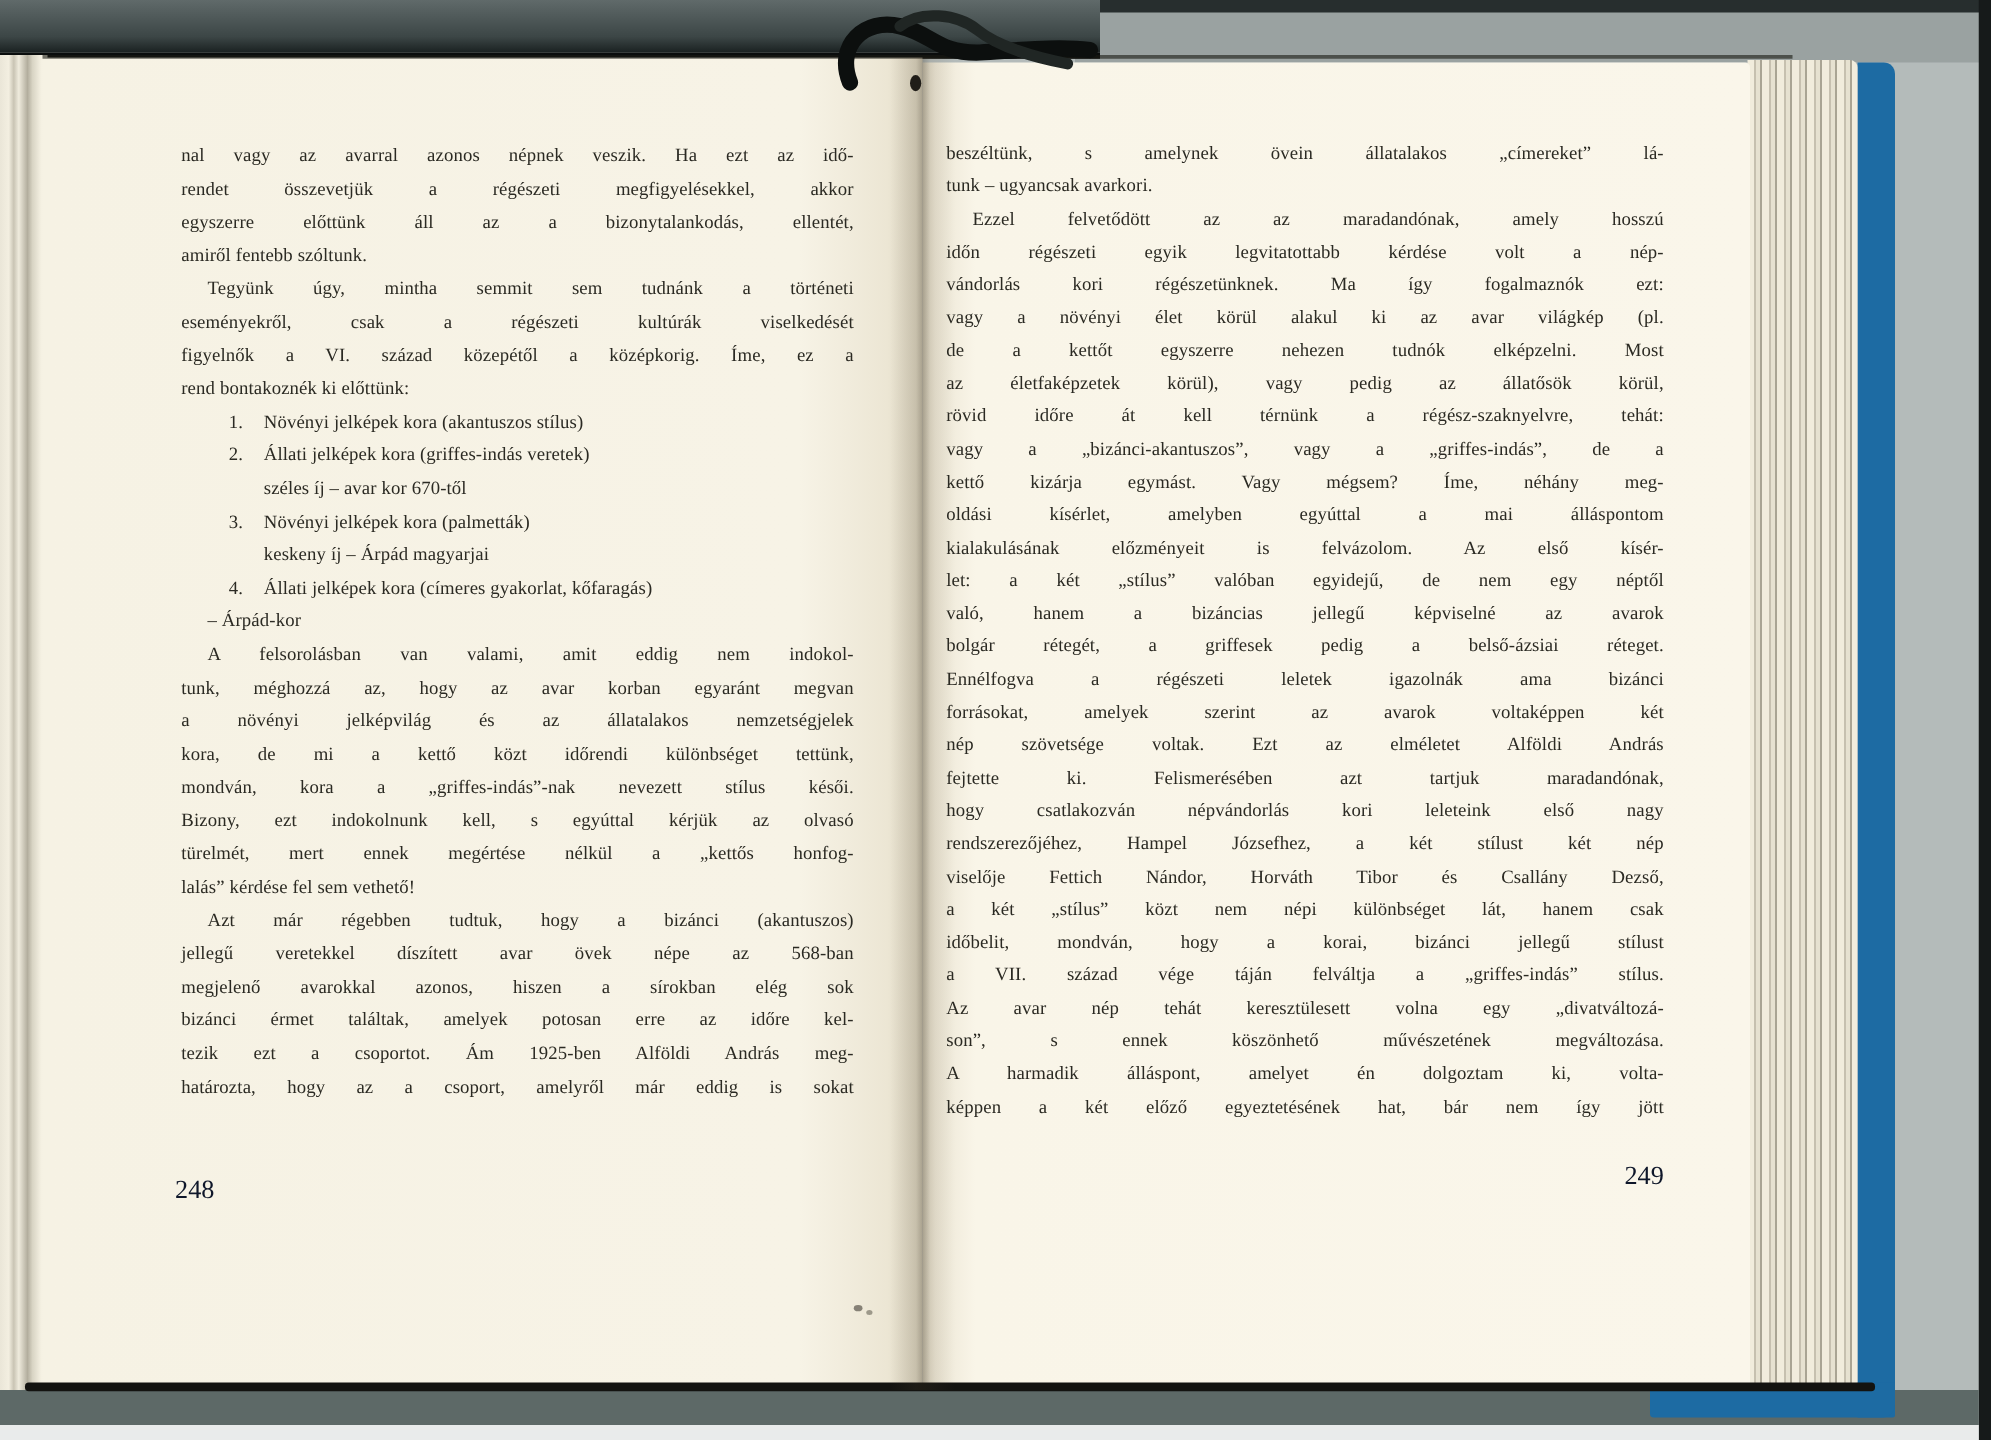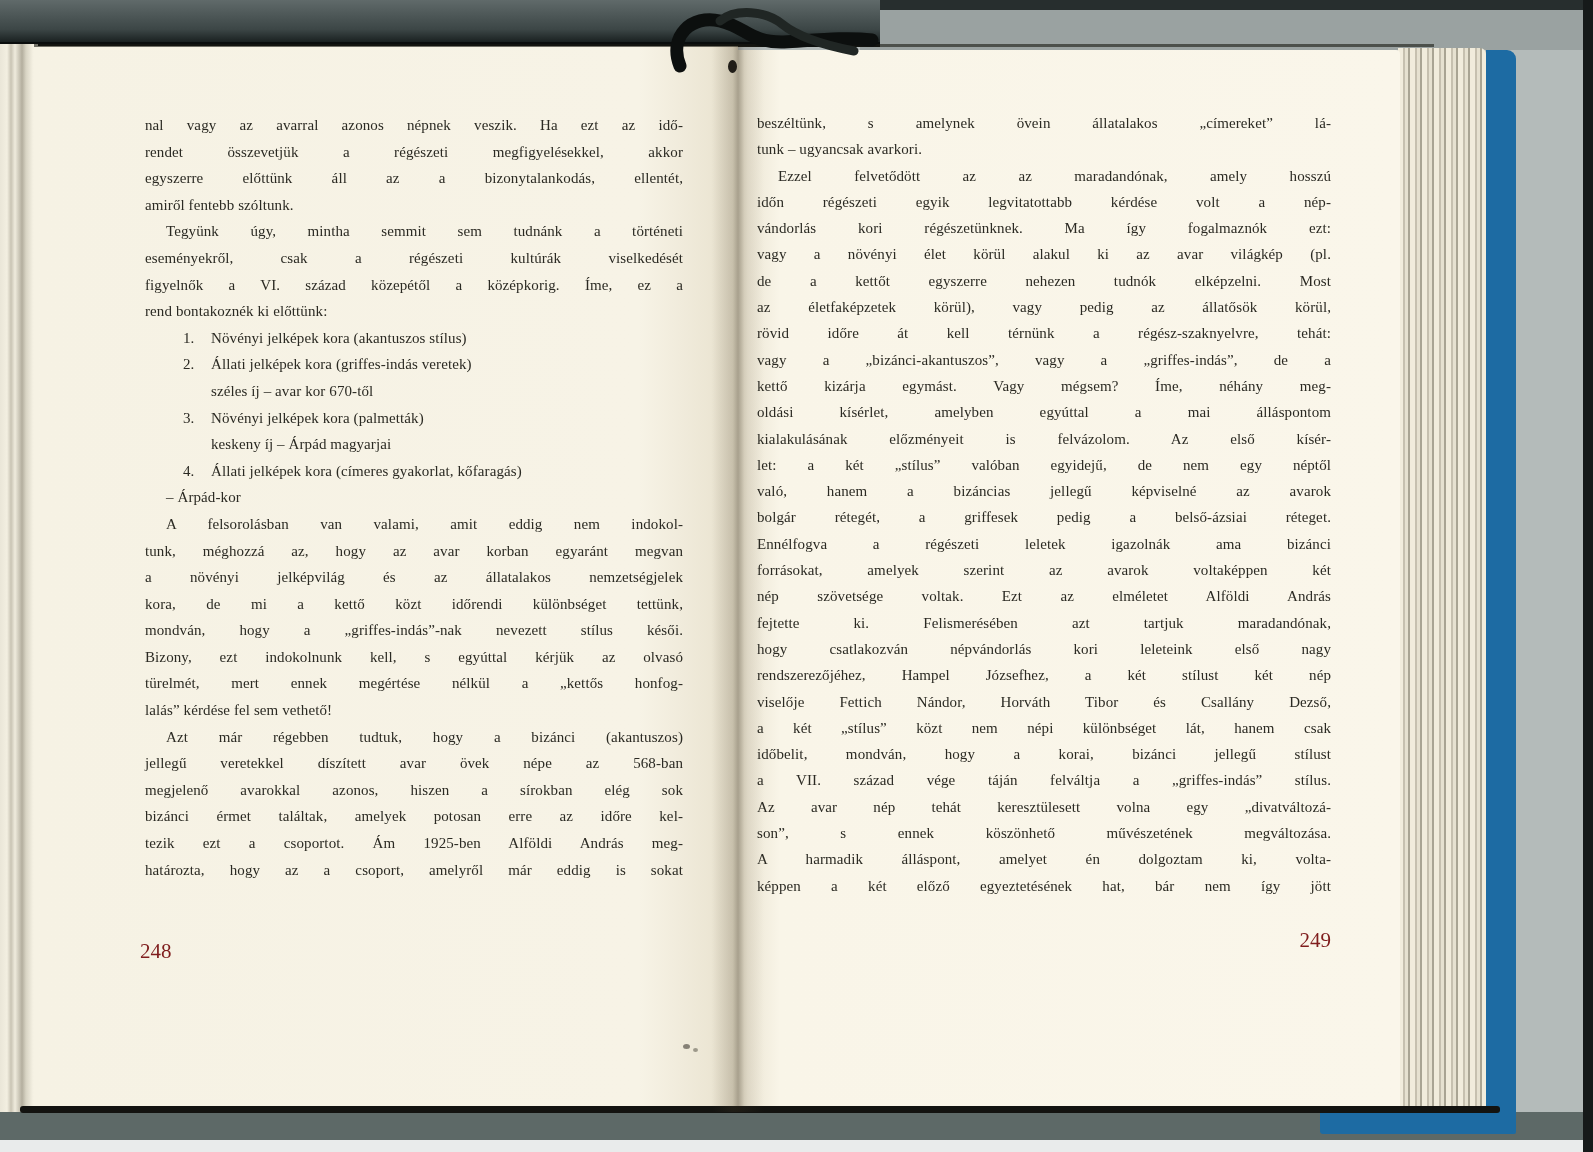--- a/index.html
+++ b/index.html
@@ -45,21 +45,21 @@
   .page-text{color:#2b2a23;font-size:15px;letter-spacing:0.1px;}
   .left-text{left:145px;top:112px;width:538px;line-height:26.6px;}
   .right-text{left:757px;top:110px;width:574px;line-height:26.3px;}
   .line{white-space:nowrap;}
   .line.just{white-space:normal;text-align:justify;text-align-last:justify;}
   .line.ind{text-indent:21px;}
   .list-line{padding-left:38px;}
   .list-line .num{display:inline-block;width:28px;}
   .cont-text{padding-left:66px;}
   .cont-margin{padding-left:21px;}
-  .pagenum{color:#7f1d1d;font-size:21px;}
+  .pagenum{color:#0f172a;font-size:21px;}
   .pagenum-left{left:140px;top:939px;}
   .pagenum-right{left:783px;top:928px;width:548px;text-align:right;}
 </style>
 </head>
 <body>
 
 <div class="abs top-band-light"></div>
 <div class="abs top-thin-dark"></div>
 <div class="abs top-band-dark"></div>
 <div class="abs right-dark-edge"></div>
@@ -98,21 +98,21 @@
     <div class="line list-line"><span class="num">2.</span>Állati jelképek kora (griffes-indás veretek)</div>
     <div class="line cont-text">széles íj – avar kor 670-től</div>
     <div class="line list-line"><span class="num">3.</span>Növényi jelképek kora (palmetták)</div>
     <div class="line cont-text">keskeny íj – Árpád magyarjai</div>
     <div class="line list-line"><span class="num">4.</span>Állati jelképek kora (címeres gyakorlat, kőfaragás)</div>
     <div class="line cont-margin">– Árpád-kor</div>
     <div class="line just ind">A felsorolásban van valami, amit eddig nem indokol-</div>
     <div class="line just">tunk, méghozzá az, hogy az avar korban egyaránt megvan</div>
     <div class="line just">a növényi jelképvilág és az állatalakos nemzetségjelek</div>
     <div class="line just">kora, de mi a kettő közt időrendi különbséget tettünk,</div>
-    <div class="line just">mondván, hogy a „griffes-indás”-nak nevezett stílus késői.</div>
+    <div class="line just">mondván, kora a „griffes-indás”-nak nevezett stílus késői.</div>
     <div class="line just">Bizony, ezt indokolnunk kell, s egyúttal kérjük az olvasó</div>
     <div class="line just">türelmét, mert ennek megértése nélkül a „kettős honfog-</div>
     <div class="line">lalás” kérdése fel sem vethető!</div>
     <div class="line just ind">Azt már régebben tudtuk, hogy a bizánci (akantuszos)</div>
     <div class="line just">jellegű veretekkel díszített avar övek népe az 568-ban</div>
     <div class="line just">megjelenő avarokkal azonos, hiszen a sírokban elég sok</div>
     <div class="line just">bizánci érmet találtak, amelyek potosan erre az időre kel-</div>
     <div class="line just">tezik ezt a csoportot. Ám 1925-ben Alföldi András meg-</div>
     <div class="line just">határozta, hogy az a csoport, amelyről már eddig is sokat</div>
   </div>

